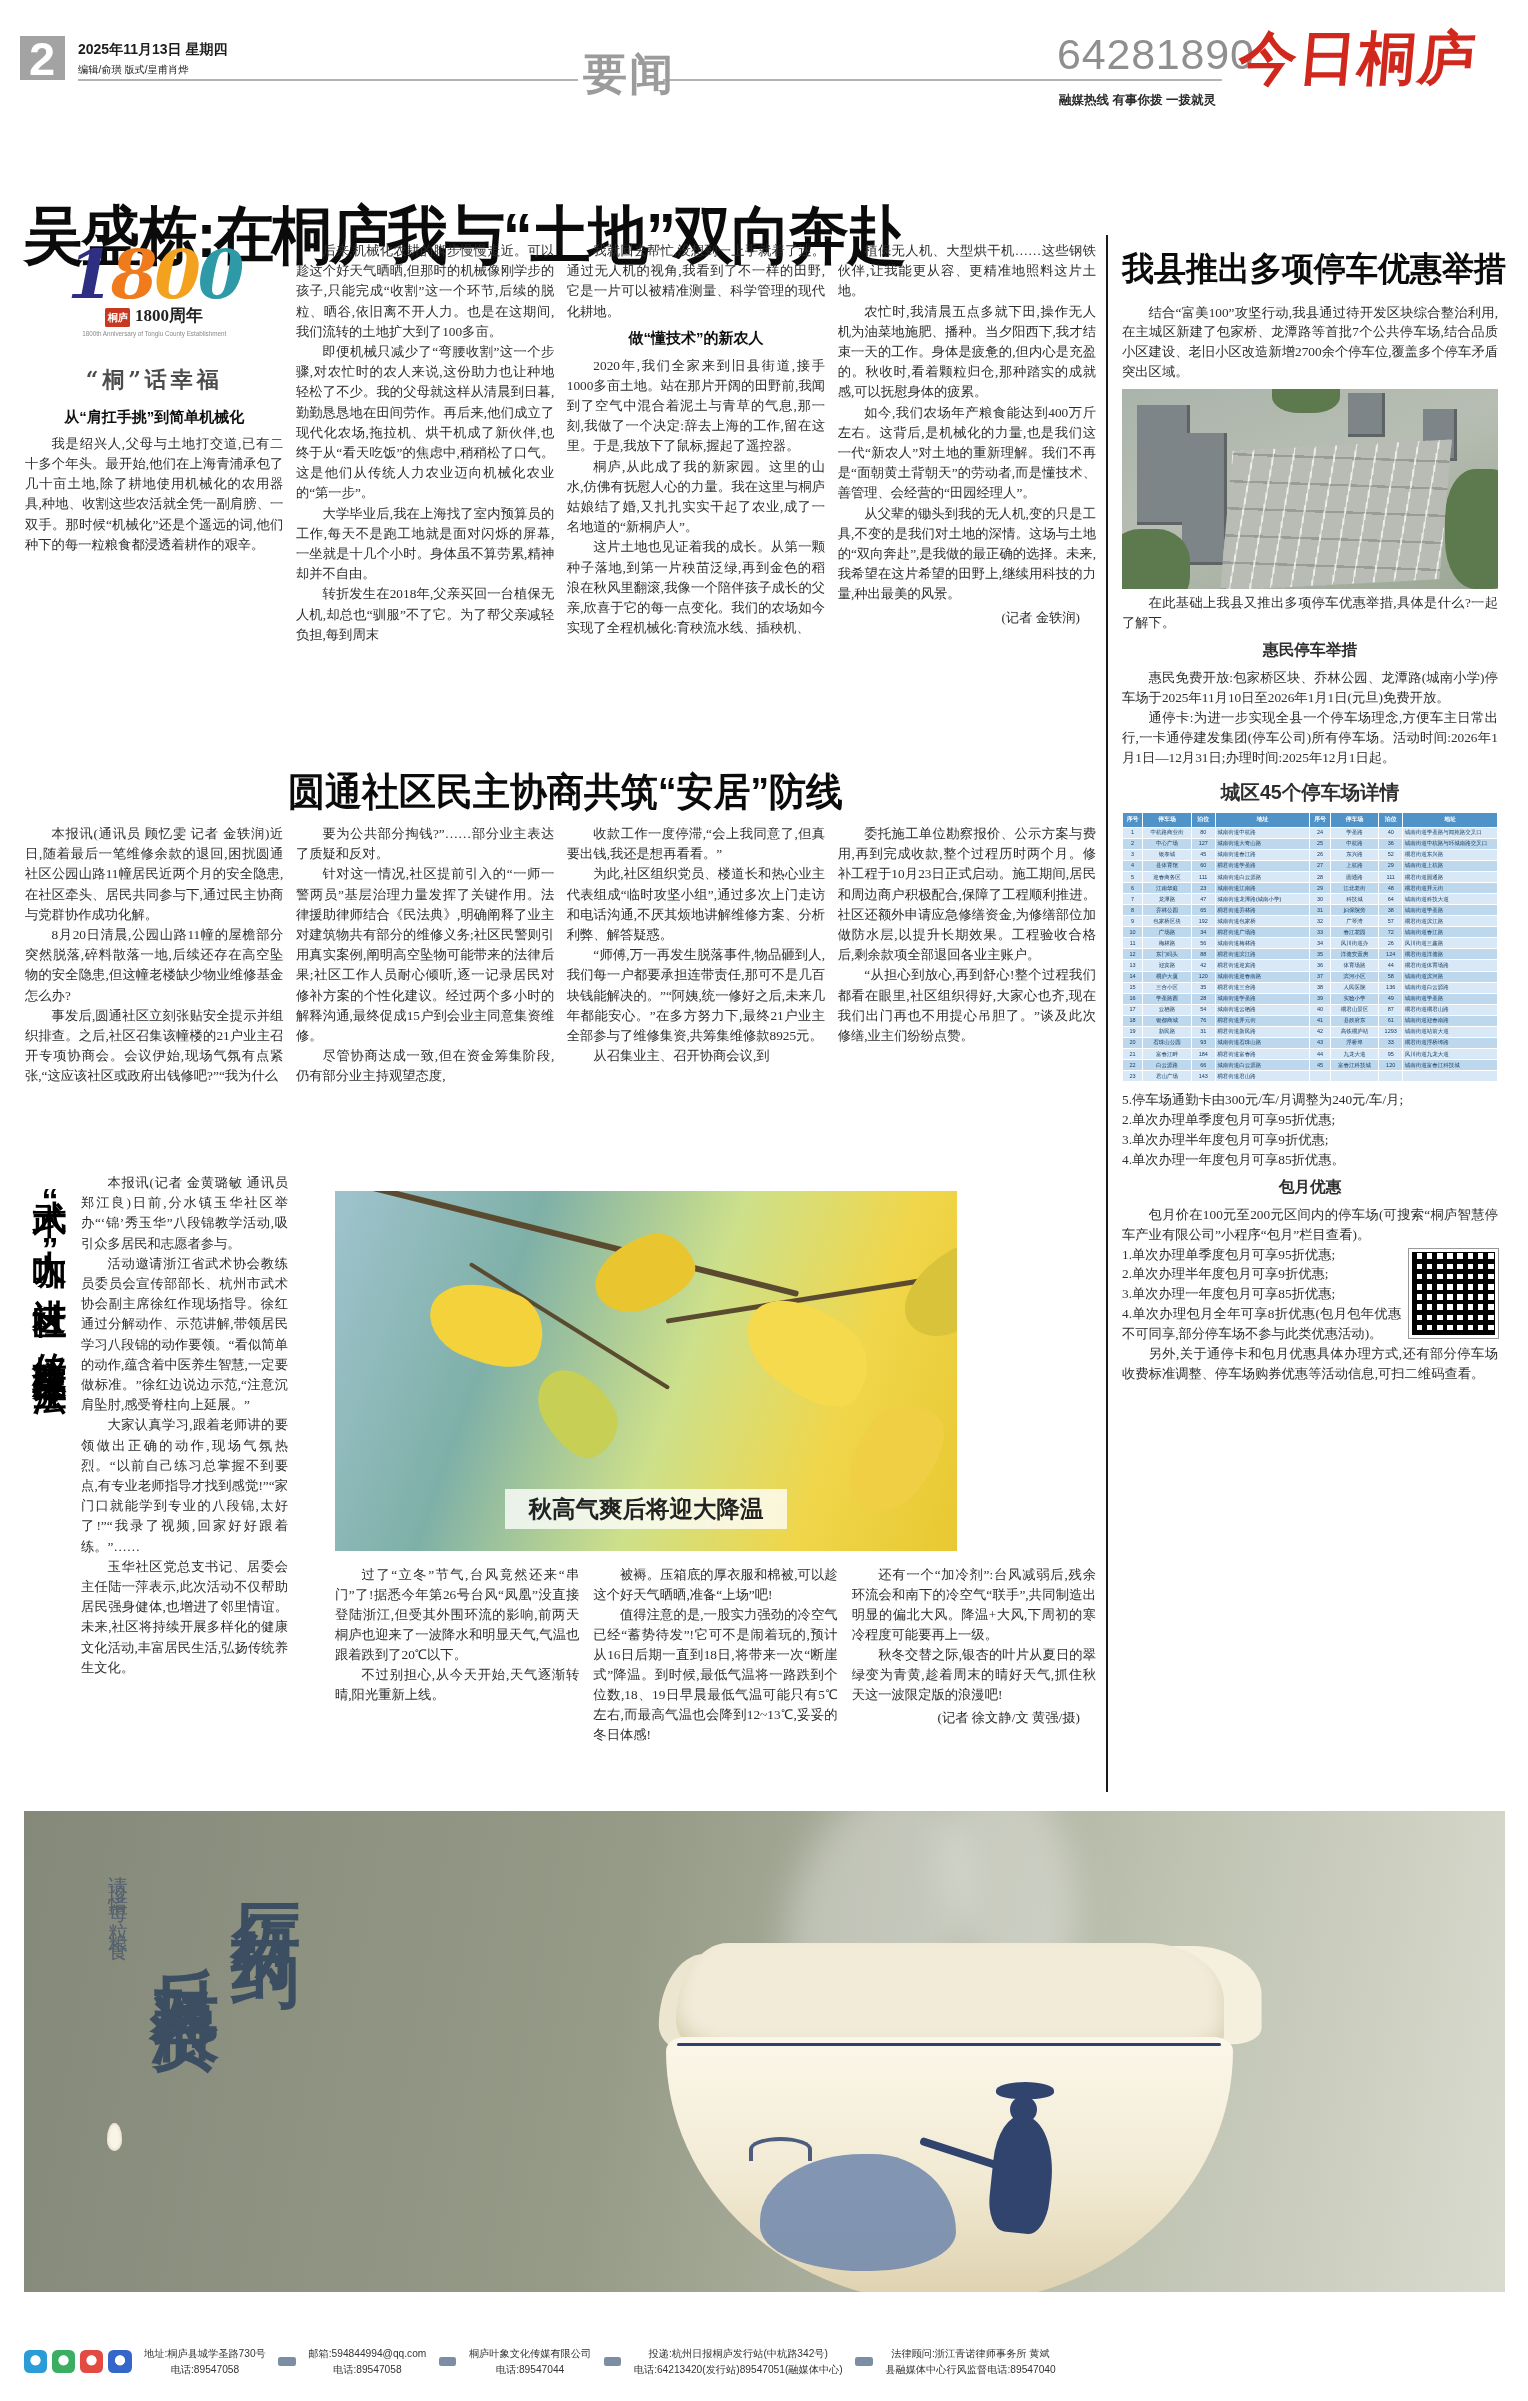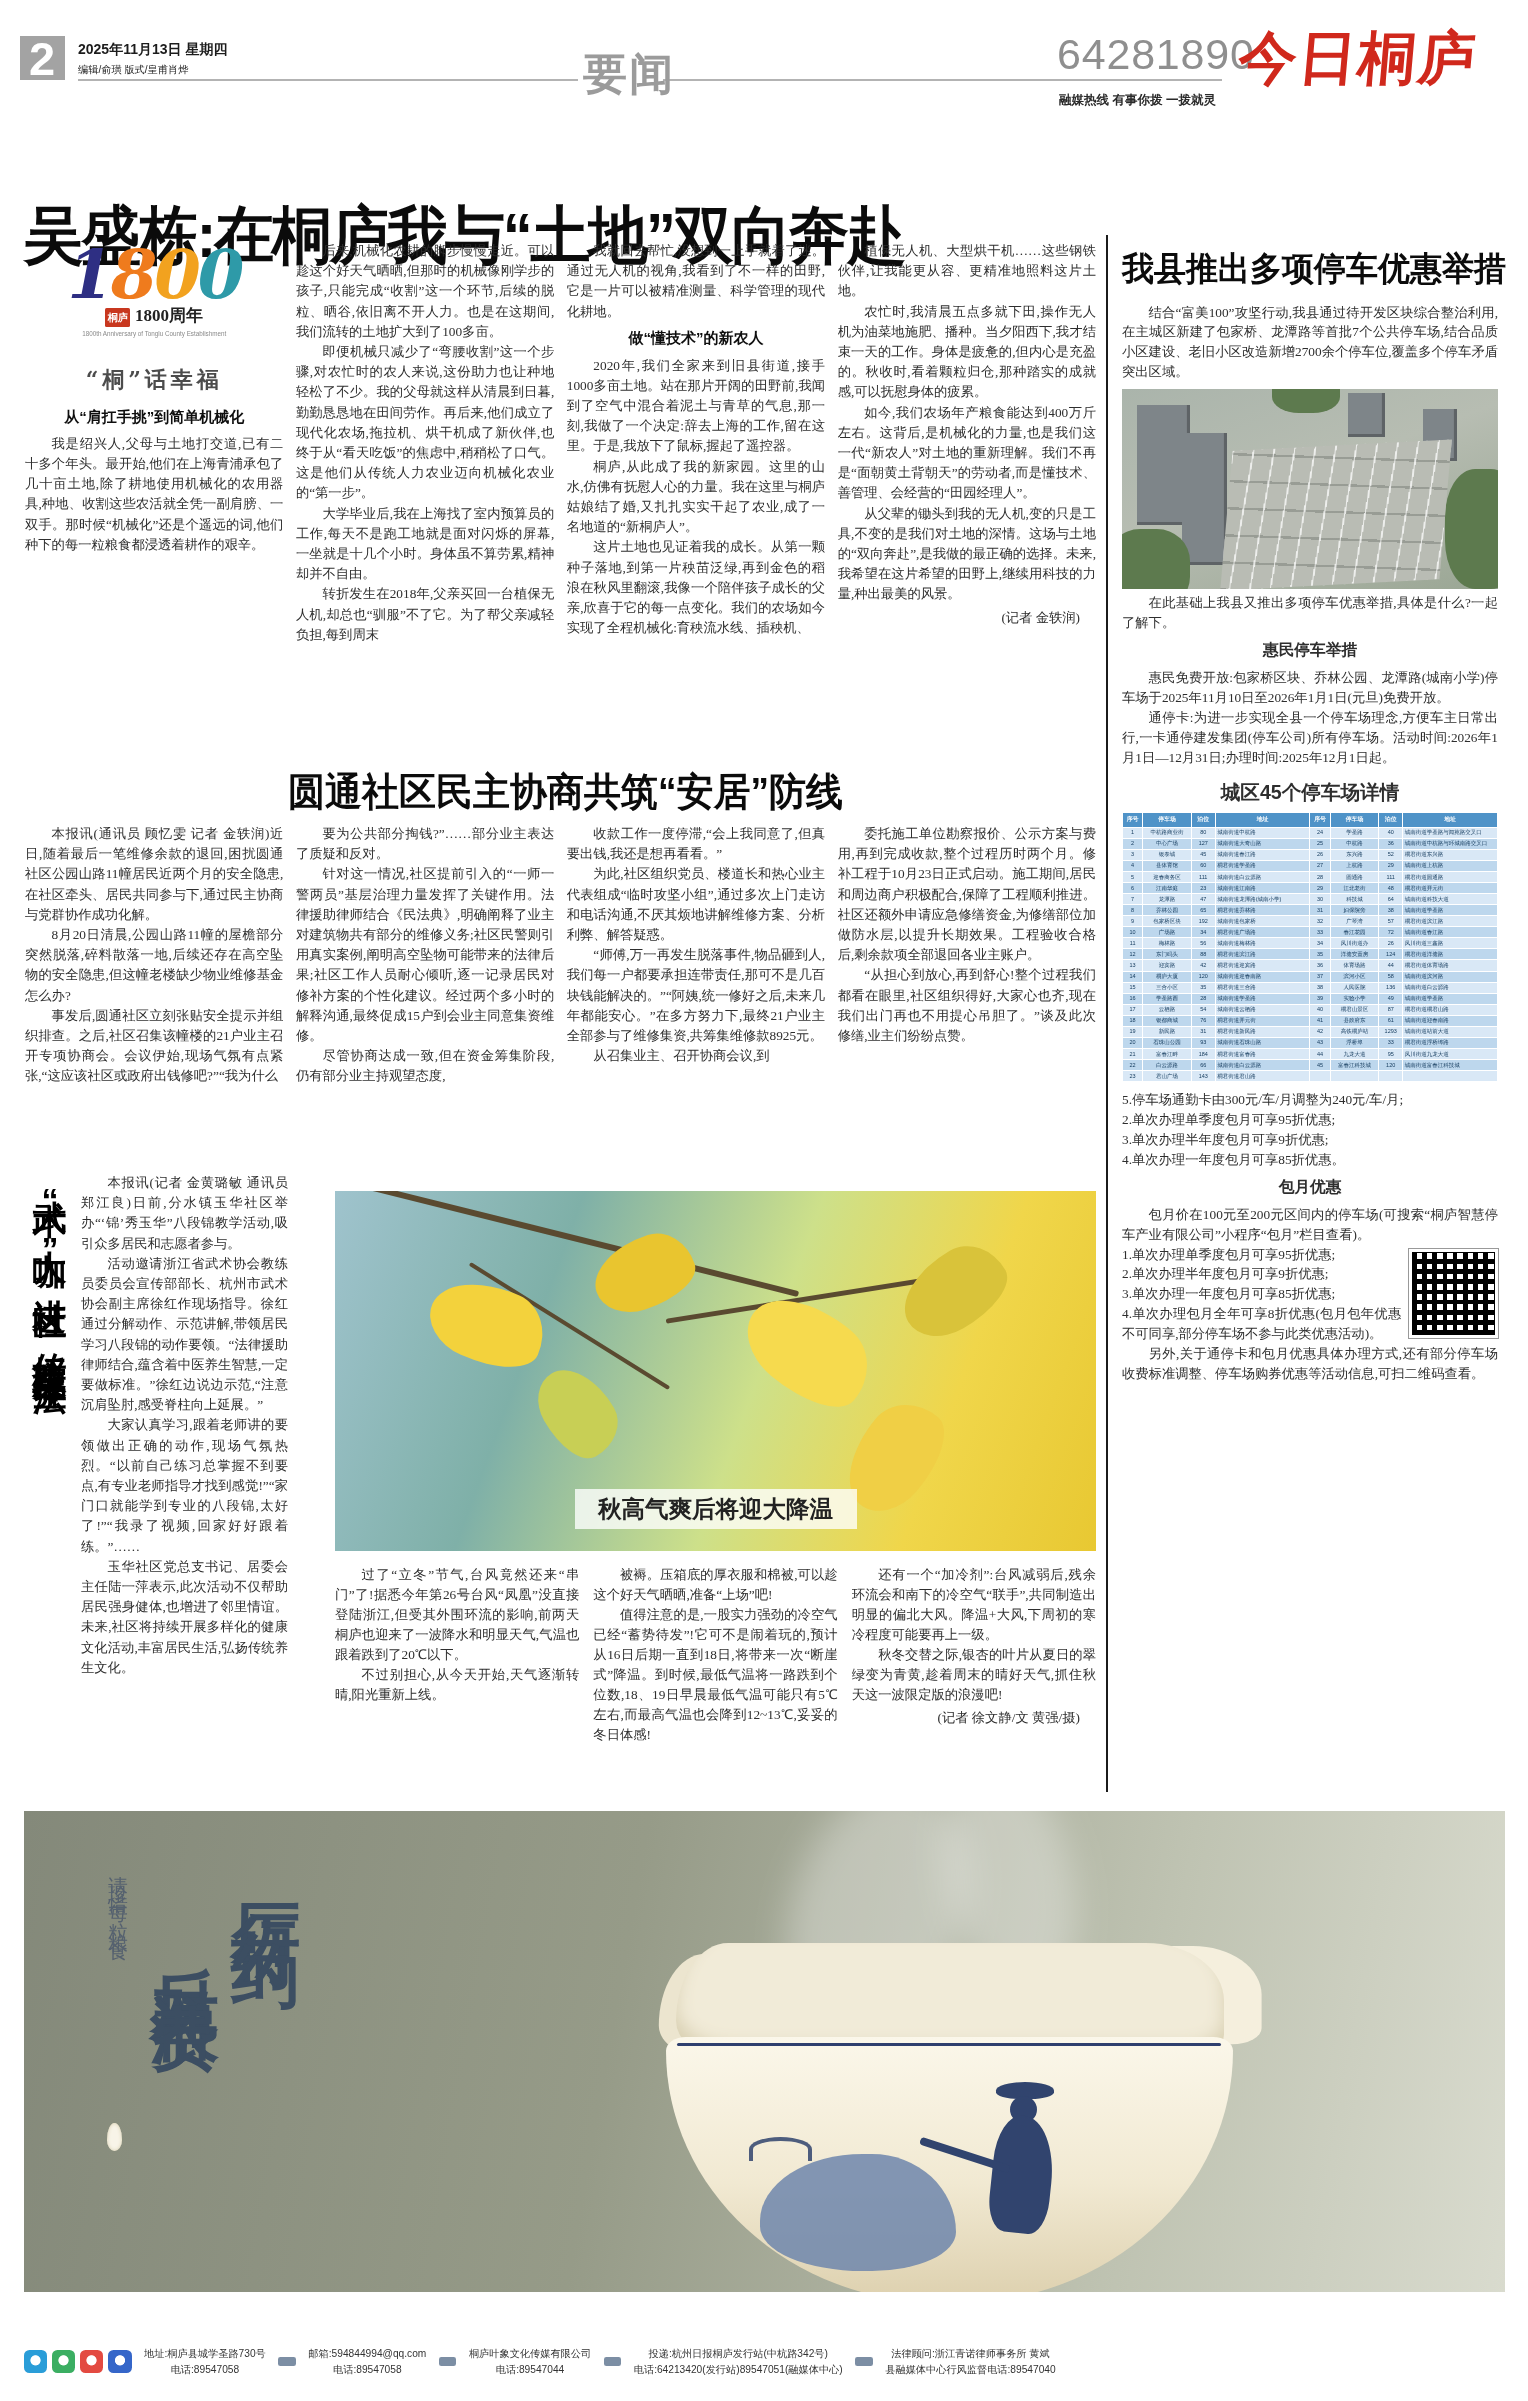--- a/index.html
+++ b/index.html
@@ -55,21 +55,21 @@
        font-family:"Liberation Sans",sans-serif;font-size:37px;font-weight:900;color:#0b0b0b;
        transform:scaleY(1.05);transform-origin:left top;}
   .a2 .cols{position:absolute;top:55px;left:0;right:0;height:341px;}
   
   .a3{position:absolute;left:25px;top:1173px;width:263px;height:616px;display:flex;gap:11px;}
   .a3-headline{writing-mode:vertical-rl;text-orientation:upright;width:45px;
        font-family:"Liberation Sans",sans-serif;font-size:34px;font-weight:900;color:#000;
        letter-spacing:3.9px;line-height:1.2;}
   .a3-body{flex:1;overflow:hidden;font-size:13.3px;line-height:1.52;text-align:justify;}
   
-  .photo{position:absolute;left:335px;top:1191px;width:761px;height:360px;overflow:hidden;
+  .photo{position:absolute;left:335px;top:1191px;width:622px;height:360px;overflow:hidden;
        background:linear-gradient(110deg,#9fc3cd 0%,#7fb0a8 28%,#cde08a 55%,#f0d64a 78%,#e8c832 100%);}
   .leaf{position:absolute;border-radius:65% 35% 60% 40%/55% 60% 40% 45%;}
   .branch{position:absolute;background:#5a4a30;border-radius:2.3px;}
   .photo-cap{position:absolute;left:50%;bottom:22px;transform:translateX(-50%);
        background:rgba(255,255,255,.78);padding:3.9px 23.5px;white-space:nowrap;
        font-family:"Liberation Sans",sans-serif;font-size:23.5px;font-weight:bold;color:#222;}
   .weather{position:absolute;left:335px;top:1565px;width:761px;height:221px;display:flex;gap:14px;}
   .wcol{flex:1;overflow:hidden;font-size:13.3px;line-height:1.5;text-align:justify;}
   
   .vline{position:absolute;left:1106px;top:235px;width:1.6px;height:1557px;background:#1b1b1b;}
@@ -224,21 +224,21 @@
           <p>委托施工单位勘察报价、公示方案与费用,再到完成收款,整个过程历时两个月。修补工程于10月23日正式启动。施工期间,居民和周边商户积极配合,保障了工程顺利推进。社区还额外申请应急修缮资金,为修缮部位加做防水层,以提升长期效果。工程验收合格后,剩余款项全部退回各业主账户。</p>
           <p>“从担心到放心,再到舒心!整个过程我们都看在眼里,社区组织得好,大家心也齐,现在我们出门再也不用提心吊胆了。”谈及此次修缮,业主们纷纷点赞。</p>
         </div>
     </div>
   </div>
 
   <div class="a3">
     <div class="a3-headline">武术“大咖”进社区 传授八段锦养生法</div>
     <div class="a3-body">
         <p>本报讯(记者 金黄璐敏 通讯员 郑江良)日前,分水镇玉华社区举办“‘锦’秀玉华”八段锦教学活动,吸引众多居民和志愿者参与。</p>
-        <p>活动邀请浙江省武术协会教练员委员会宣传部部长、杭州市武术协会副主席徐红作现场指导。徐红通过分解动作、示范讲解,带领居民学习八段锦的动作要领。“法律援助律师结合,蕴含着中医养生智慧,一定要做标准。”徐红边说边示范,“注意沉肩坠肘,感受脊柱向上延展。”</p>
+        <p>活动邀请浙江省武术协会教练员委员会宣传部部长、杭州市武术协会副主席徐红作现场指导。徐红通过分解动作、示范讲解,带领居民学习八段锦的动作要领。“看似简单的动作,蕴含着中医养生智慧,一定要做标准。”徐红边说边示范,“注意沉肩坠肘,感受脊柱向上延展。”</p>
         <p>大家认真学习,跟着老师讲的要领做出正确的动作,现场气氛热烈。“以前自己练习总掌握不到要点,有专业老师指导才找到感觉!”“家门口就能学到专业的八段锦,太好了!”“我录了视频,回家好好跟着练。”……</p>
         <p>玉华社区党总支书记、居委会主任陆一萍表示,此次活动不仅帮助居民强身健体,也增进了邻里情谊。未来,社区将持续开展多样化的健康文化活动,丰富居民生活,弘扬传统养生文化。</p>
       </div>
   </div>
 
   <div class="photo">
     <div class="branch" style="left:31px;top:47px;width:439px;height:5.5px;transform:rotate(14deg);"></div>
     <div class="branch" style="left:329px;top:102px;width:329px;height:4.7px;transform:rotate(-9deg);"></div>
     <div class="branch" style="left:117px;top:133px;width:235px;height:3.9px;transform:rotate(32deg);"></div>
     <div class="leaf" style="left:94px;top:94px;width:117px;height:78px;background:#f3d23c;transform:rotate(24deg);"></div>

